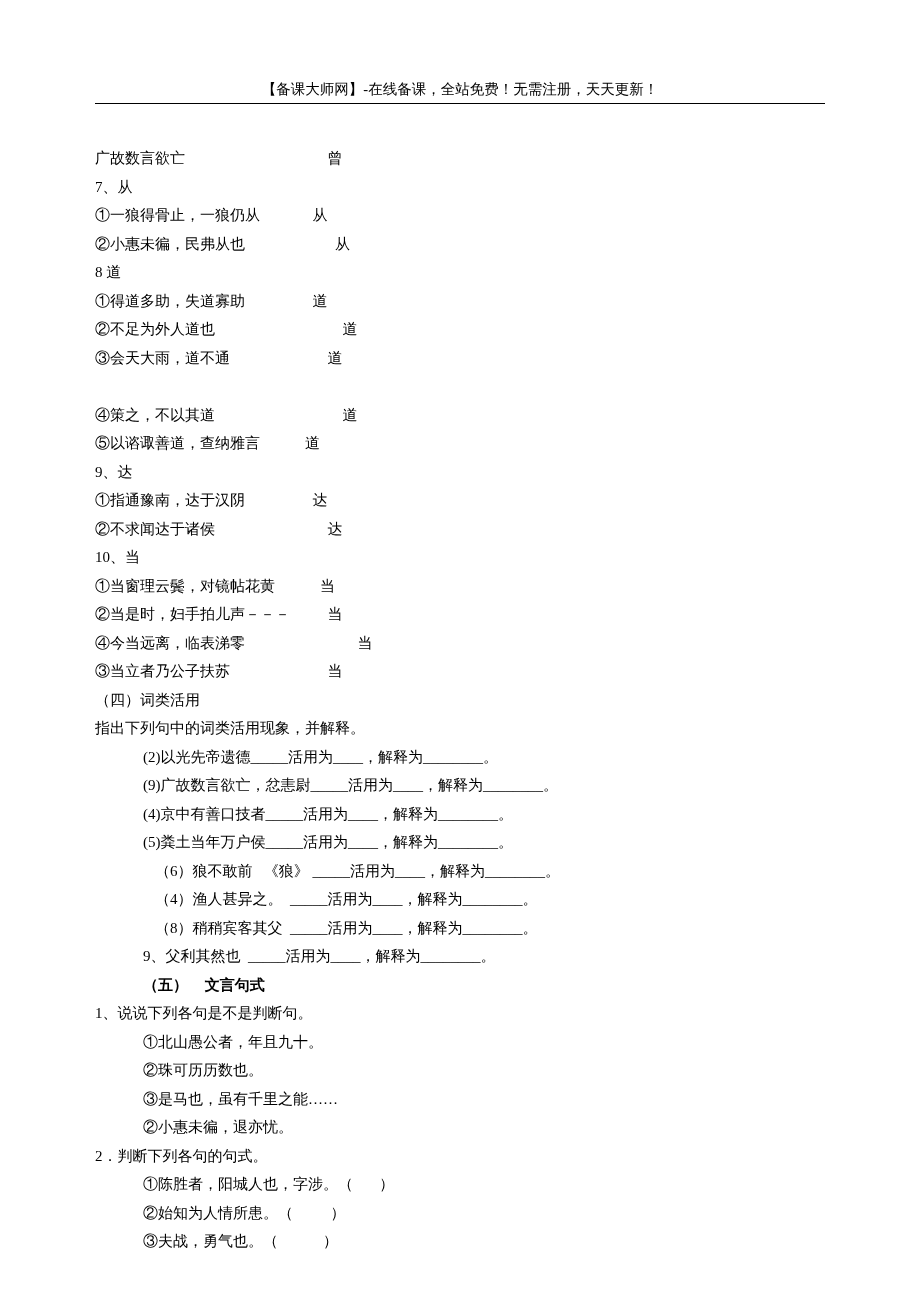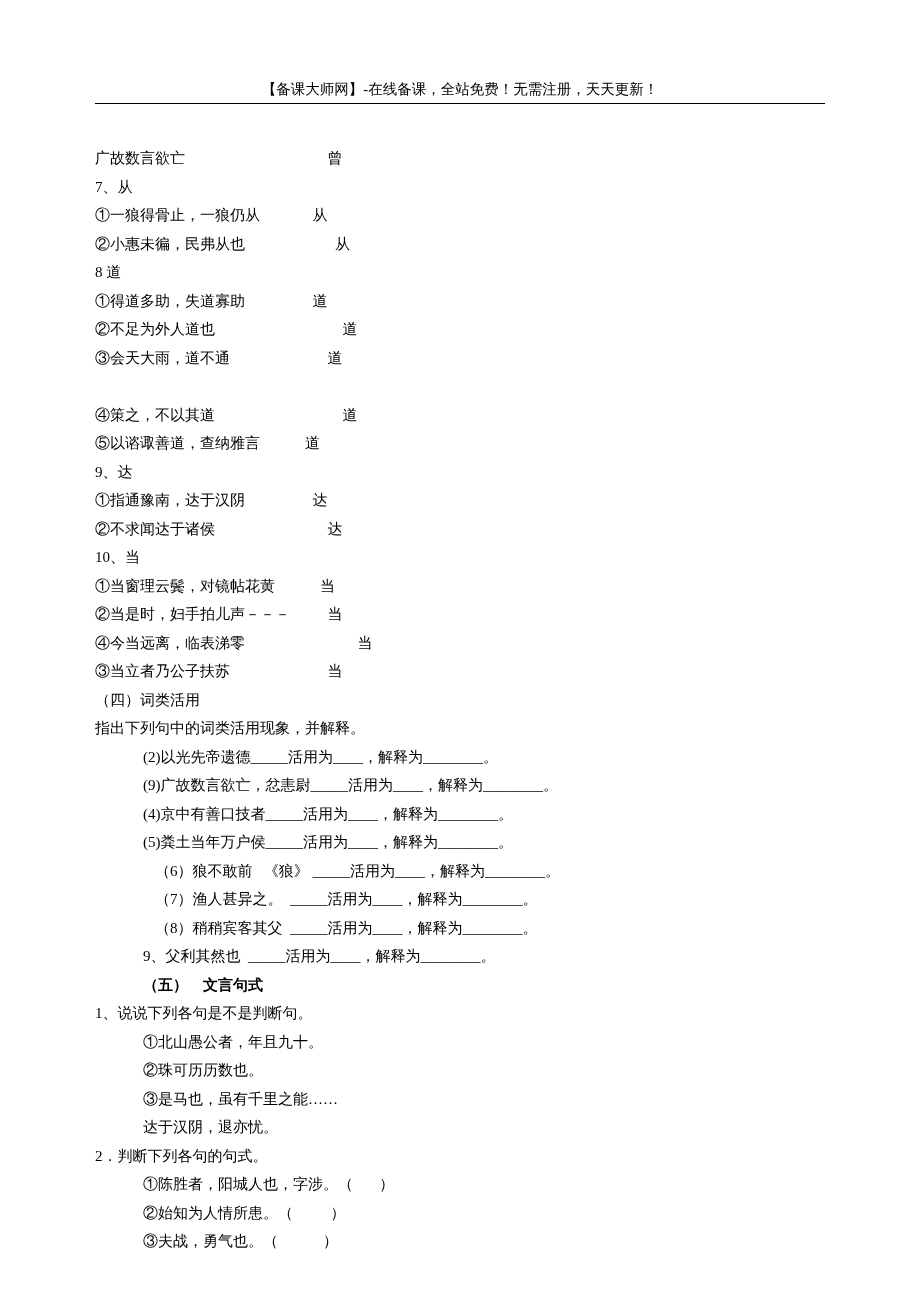--- a/index.html
+++ b/index.html
@@ -21,21 +21,21 @@
   padding-bottom: 4px;
   border-bottom: 1.5px solid #000;
   margin-bottom: 40px;
   text-align: center;
 }
 .line {
   line-height: 1.9;
   white-space: pre;
 }
 .bold {
-  font-family: Liberation Serif, serif;
+  font-family: Liberation Sans, sans-serif;
   font-weight: bold;
 }
 .indent1 { padding-left: 48px; }
 .indent2 { padding-left: 60px; }
 </style>
 </head>
 <body>
 
 <div class="page">
   <div class="header-line">【备课大师网】-在线备课，全站免费！无需注册，天天更新！</div>
@@ -59,28 +59,28 @@
       <div class="line ">②当是时，妇手拍儿声－－－          当</div>
       <div class="line ">④今当远离，临表涕零                              当</div>
       <div class="line ">③当立者乃公子扶苏                          当</div>
       <div class="line ">（四）词类活用</div>
       <div class="line ">指出下列句中的词类活用现象，并解释。</div>
       <div class="line indent1">(2)以光先帝遗德_____活用为____，解释为________。</div>
       <div class="line indent1">(9)广故数言欲亡，忿恚尉_____活用为____，解释为________。</div>
       <div class="line indent1">(4)京中有善口技者_____活用为____，解释为________。</div>
       <div class="line indent1">(5)粪土当年万户侯_____活用为____，解释为________。</div>
       <div class="line indent2">（6）狼不敢前   《狼》 _____活用为____，解释为________。</div>
-      <div class="line indent2">（7）渔人甚异之。  _____活用为____，解释为________。</div>
+      <div class="line indent2">（4）渔人甚异之。  _____活用为____，解释为________。</div>
       <div class="line indent2">（8）稍稍宾客其父  _____活用为____，解释为________。</div>
       <div class="line indent1">9、父利其然也  _____活用为____，解释为________。</div>
       <div class="line indent1 bold">（五）    文言句式</div>
       <div class="line ">1、说说下列各句是不是判断句。</div>
       <div class="line indent1">①北山愚公者，年且九十。</div>
       <div class="line indent1">②珠可历历数也。</div>
       <div class="line indent1">③是马也，虽有千里之能……</div>
-      <div class="line indent1">达于汉阴，退亦忧。</div>
+      <div class="line indent1">②小惠未徧，退亦忧。</div>
       <div class="line ">2．判断下列各句的句式。</div>
       <div class="line indent1">①陈胜者，阳城人也，字涉。（       ）</div>
       <div class="line indent1">②始知为人情所患。（          ）</div>
       <div class="line indent1">③夫战，勇气也。（            ）</div>
     </div>
 
 </div>
 
 </body></html>

